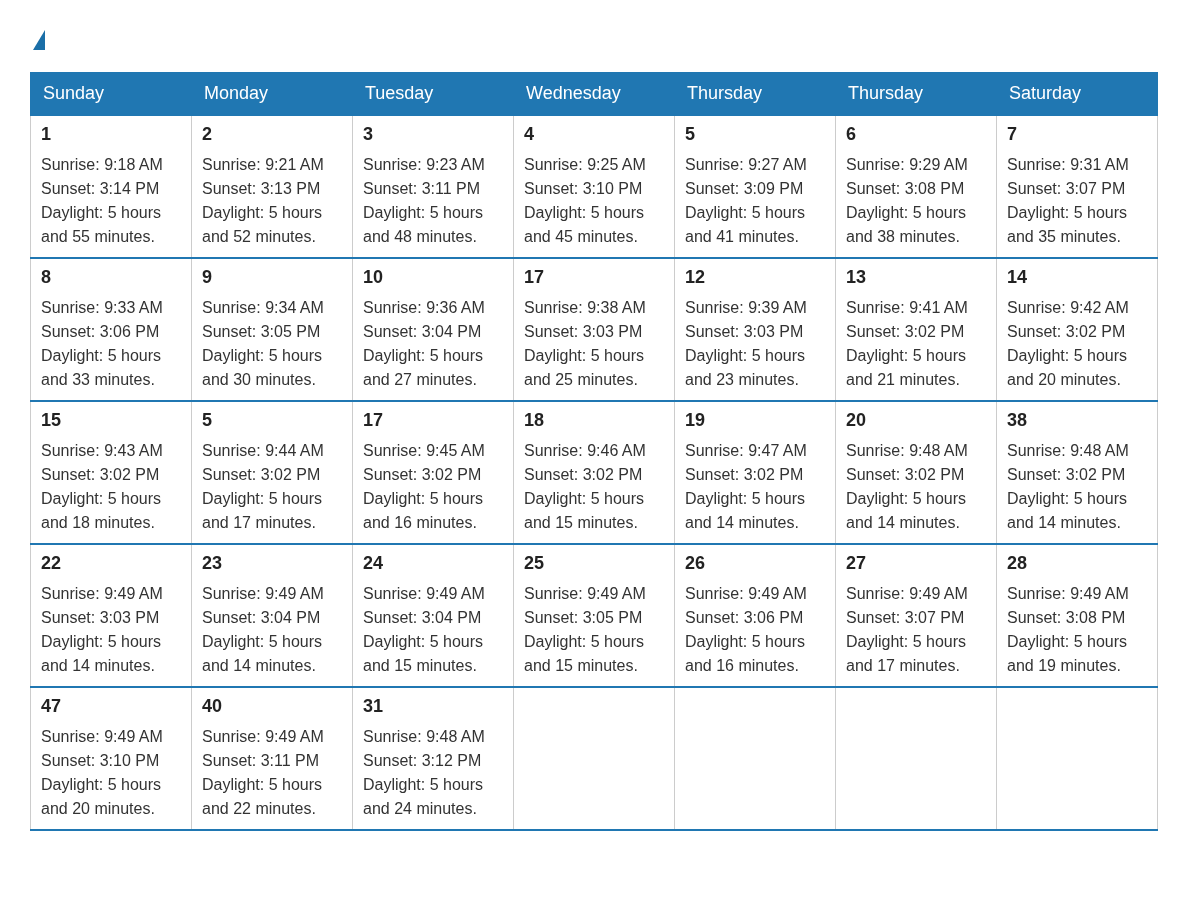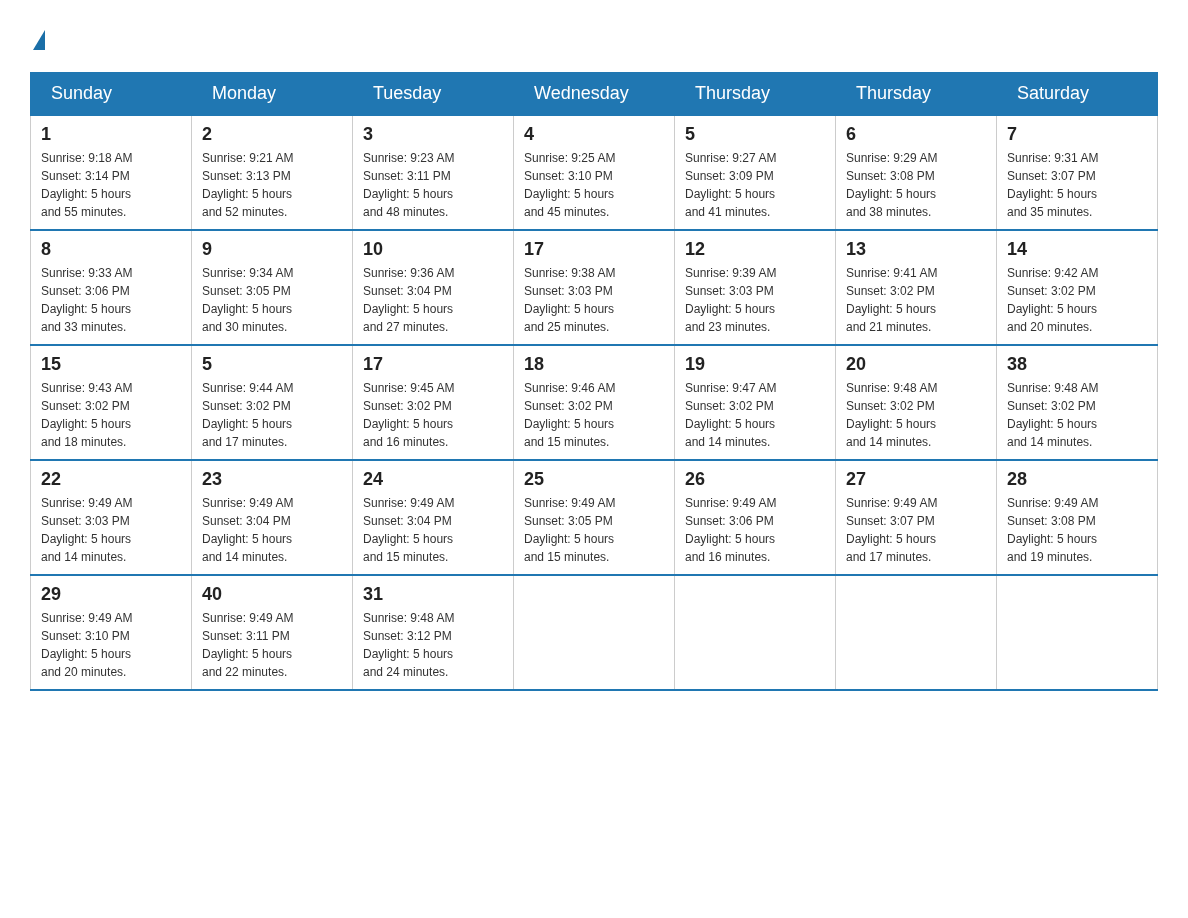--- a/index.html
+++ b/index.html
@@ -48,21 +48,21 @@
       margin-top: 4px;
     }
     .calendar {
       width: 100%;
       border-collapse: collapse;
       border: 1px solid #aaa;
     }
     .calendar th {
       background-color: #2077b2;
       color: #fff;
-      padding: 10px 20px;
+      padding: 10px 12px;
       font-size: 18px;
       font-weight: normal;
       text-align: left;
       border: 1px solid #2077b2;
     }
     .calendar td {
       vertical-align: top;
       padding: 8px 10px;
       border: 1px solid #ccc;
       width: 14.28%;
@@ -72,23 +72,24 @@
       background: #fff;
     }
     .day-number {
       font-size: 18px;
       font-weight: bold;
       color: #222;
       margin-bottom: 4px;
       display: block;
     }
     .day-info {
-      font-size: 12px;
+      font-size: 16px;
       line-height: 1.5;
       color: #333;
+      margin-top: 8px;
     }
     .empty-cell {
       background: #fff;
     }
     tr {
       border-bottom: 2px solid #2077b2;
     }
   </style>
 </head>
 <body>
@@ -375,21 +376,21 @@
         <div class="day-info">
           Sunrise: 9:49 AM<br>
           Sunset: 3:08 PM<br>
           Daylight: 5 hours<br>
           and 19 minutes.
         </div>
       </td>
       </tr>
       <tr>
         <td>
-        <span class="day-number">29</span>
+        <span class="day-number">47</span>
         <div class="day-info">
           Sunrise: 9:49 AM<br>
           Sunset: 3:10 PM<br>
           Daylight: 5 hours<br>
           and 20 minutes.
         </div>
       </td>
         <td>
         <span class="day-number">40</span>
         <div class="day-info">

